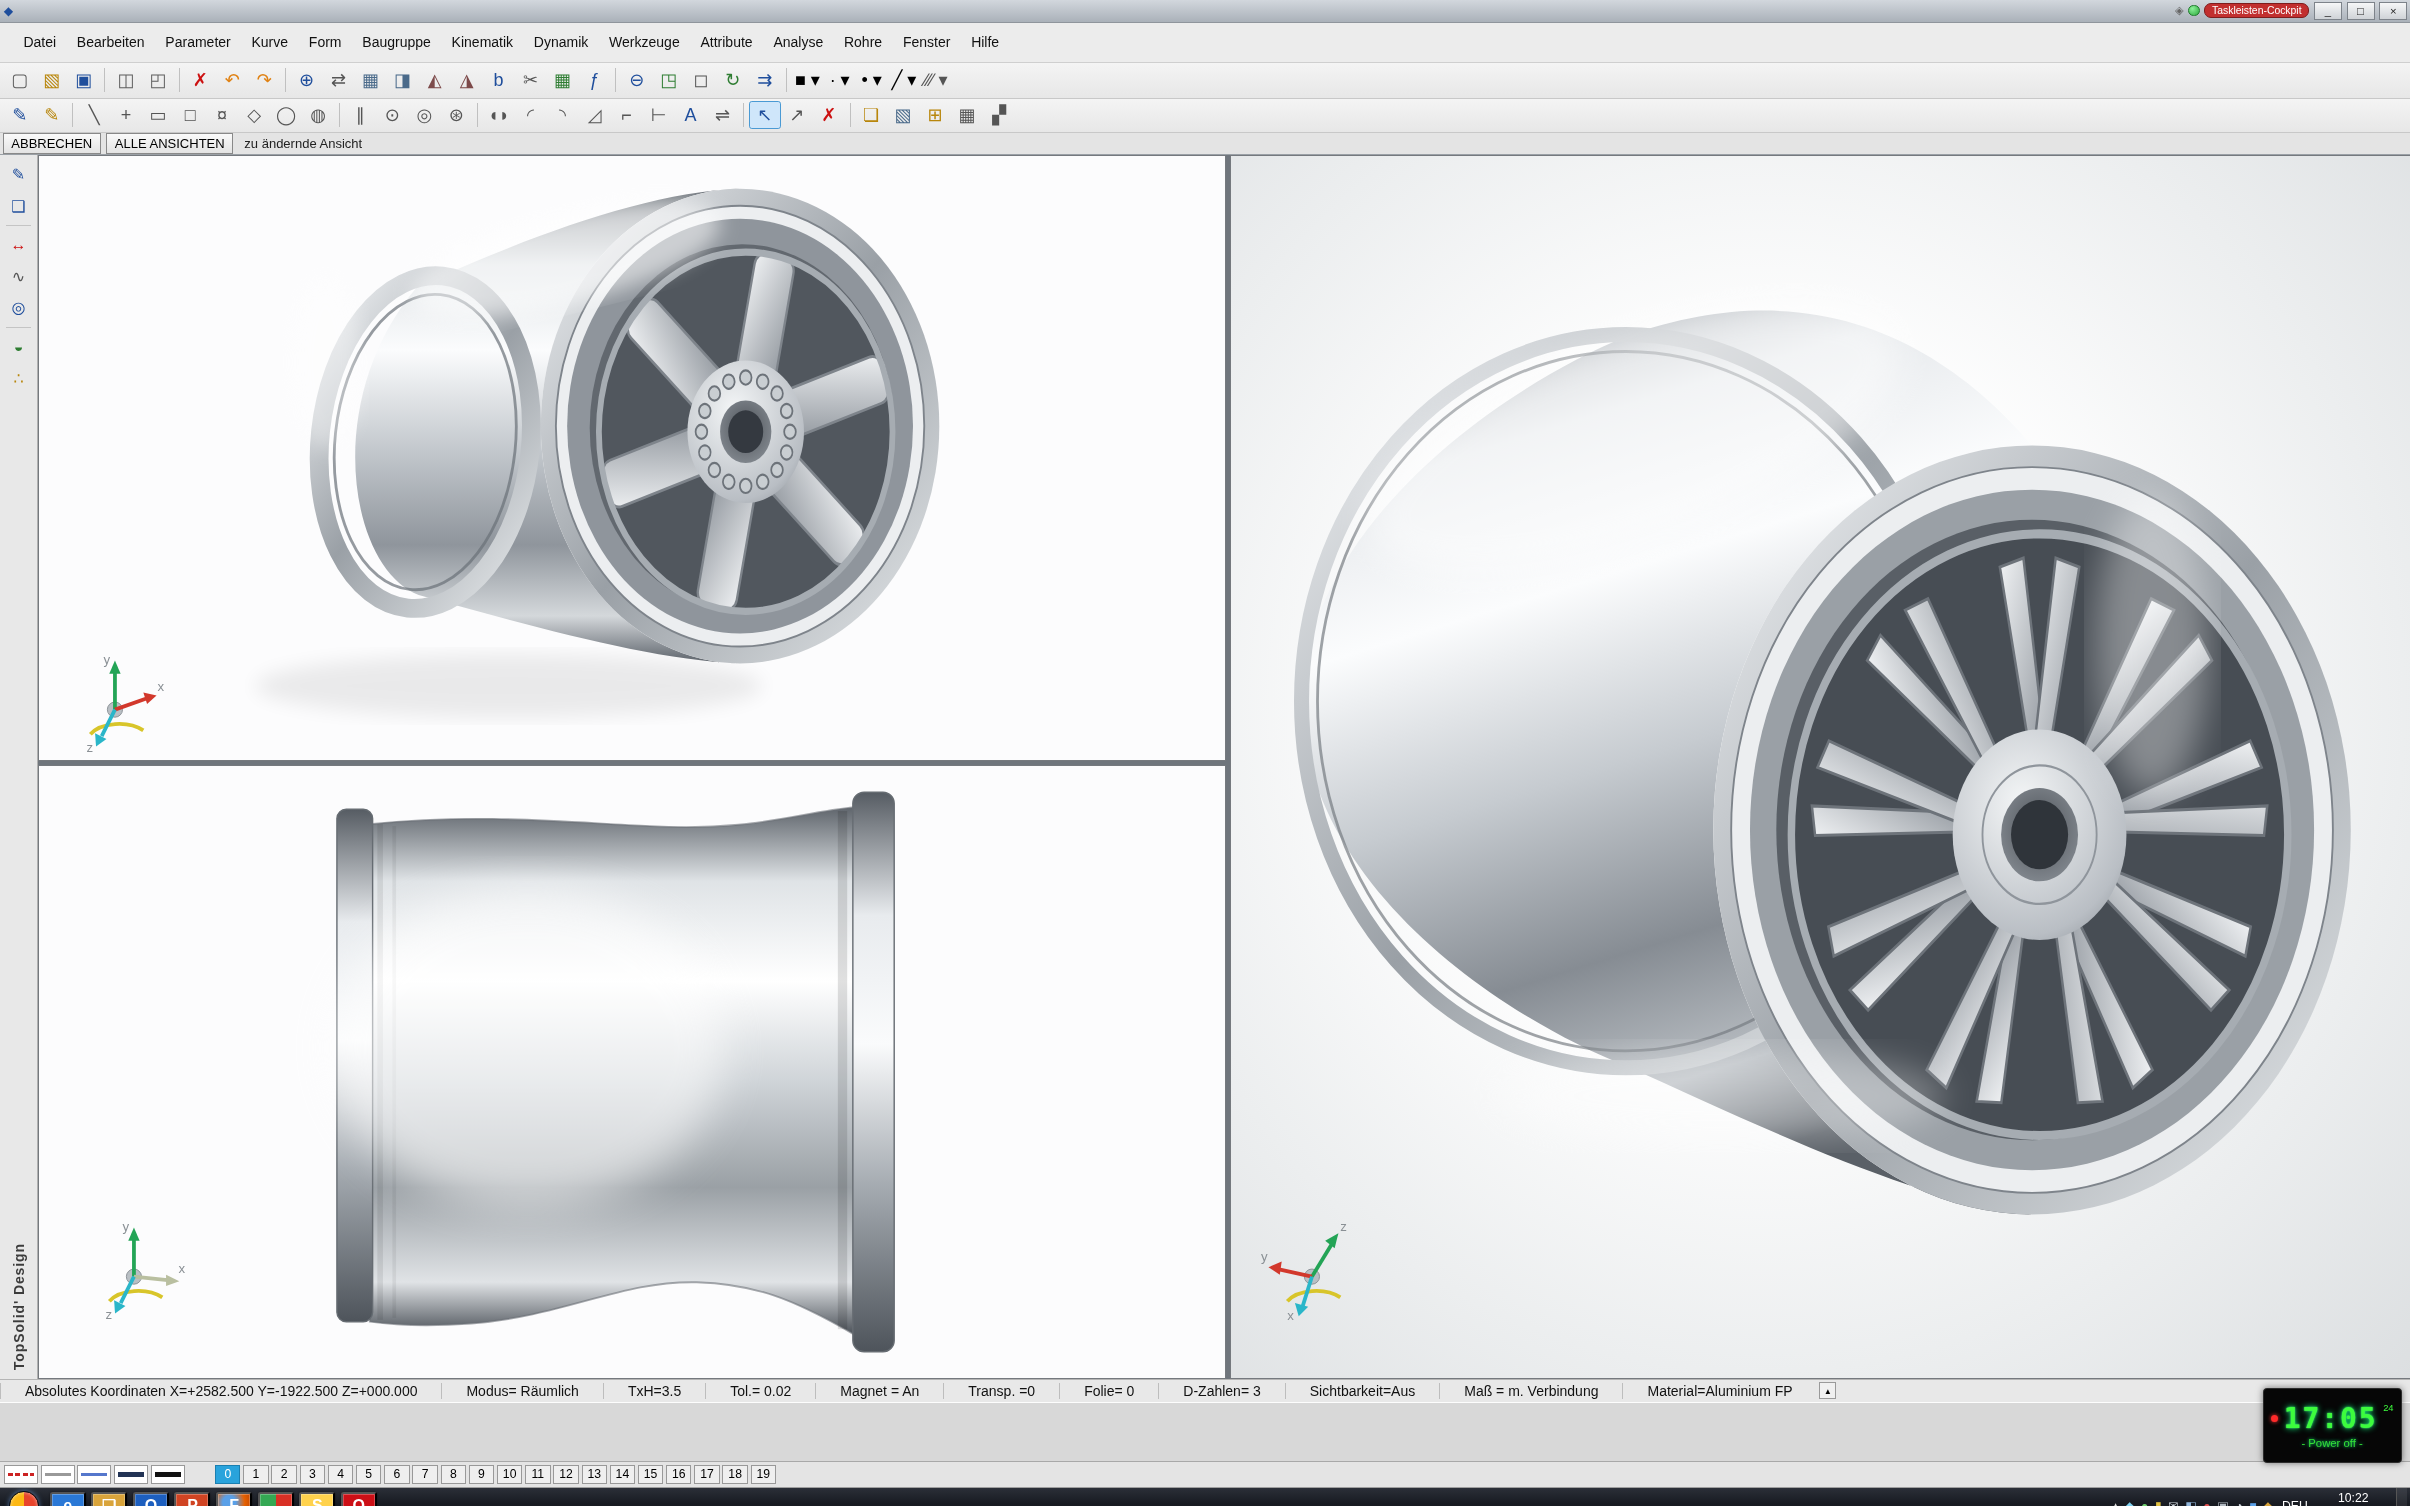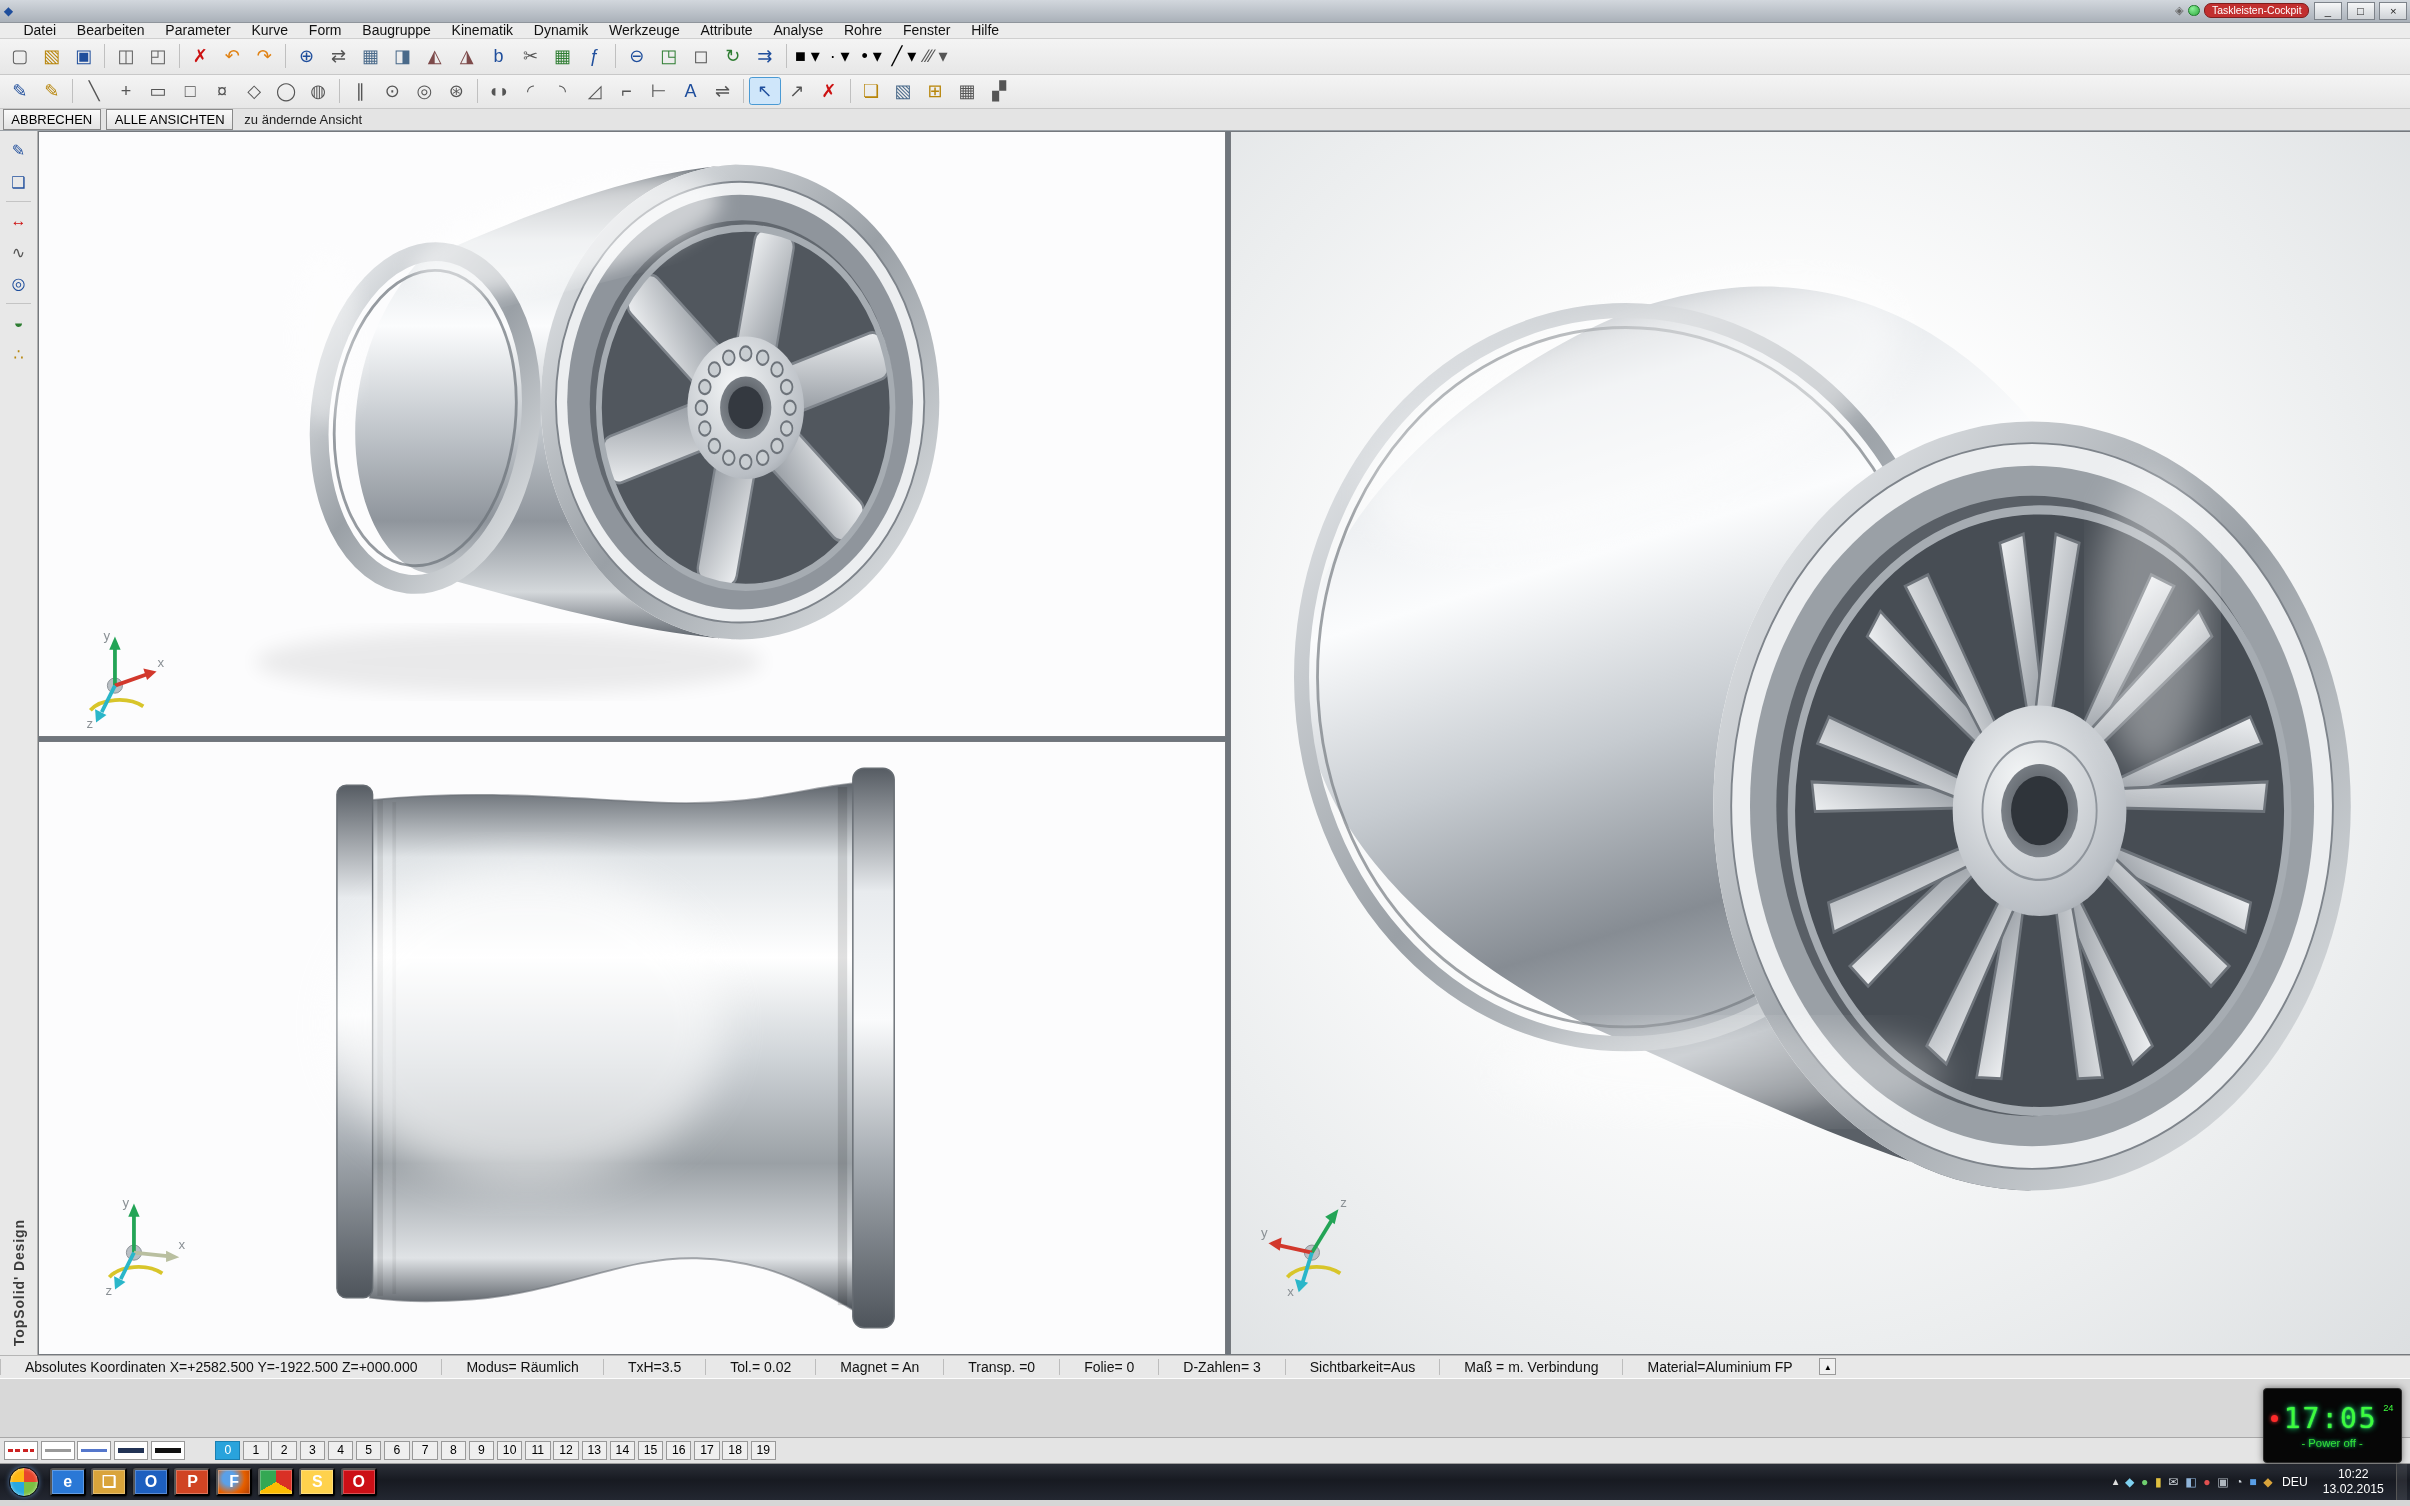--- a/index.html
+++ b/index.html
@@ -10,21 +10,21 @@
   .titlebar{height:22.6px;background:linear-gradient(#d2d7dd,#aab1b9);border-bottom:0.9px solid #8f959c;display:flex;align-items:center;position:relative;padding:0 3.8px}
   .appicon{color:#1f4e9c;font-size:12.2px;margin-right:5.6px;z-index:2}
   .title{position:absolute;left:0;right:0;text-align:center;font-size:14px;color:#0c0c0c}
   .tb-right{margin-left:auto;display:flex;align-items:center;gap:4.7px;z-index:2}
   .mini-icon{color:#666;font-size:11.3px}
   .dotled{width:11.3px;height:11.3px;border-radius:50%;background:radial-gradient(circle at 35% 30%,#8df09a,#2daa3c);border:0.9px solid #1c7a2a}
   .badge{background:#c22f2f;color:#fff;font-size:10.4px;padding:0.9px 6.6px;border:0.9px solid #7e1d1d;border-radius:7px;white-space:nowrap}
   .wbtn{width:28px;height:18px;border:0.9px solid #7d838a;background:linear-gradient(#f6f7f8,#cfd3d7);font-size:11.3px;color:#222;display:flex;align-items:center;justify-content:center;cursor:default}
 
   
-  .menubar{height:16px;background:#ececec;border-bottom:0.9px solid #cfcfcf;display:flex;align-items:center;padding-left:13px}
+  .menubar{height:40px;background:#ececec;border-bottom:0.9px solid #cfcfcf;display:flex;align-items:center;padding-left:13px}
   .menu-item{padding:1.9px 10.4px;font-size:14px;color:#111;background:none;border:none}
 
   
   .toolbar{background:linear-gradient(#f4f4f4,#e7e7e7);border-bottom:0.9px solid #c8c8c8;display:flex;align-items:center;padding:0 3.8px}
   .toolbar.r1{height:36px}
   .toolbar.r2{height:34px}
   .tb{min-width:32px;height:28px;padding:0 2.8px;display:flex;align-items:center;justify-content:center;font-size:18px;line-height:1;background:transparent;border:0.9px solid transparent;border-radius:2.8px}
   .tb.active{background:#cfe6fa;border-color:#4a9ad4}
   .sep{width:0.9px;height:24.5px;background:#c0c0c0;margin:0 4.7px;flex:0 0 auto}
 
@@ -78,21 +78,21 @@
   .texp{background:none;border:none;color:#ddd;font-size:11.3px}
   .ticon{font-size:12.2px;line-height:1}
   .tlang{font-size:12.2px;color:#fff;padding:0 2.8px}
   .tclock{text-align:center;font-size:12.2px;color:#fff;line-height:1.2;padding:0 5.6px}
   .show-desktop{width:11.3px;height:36px;border-left:0.9px solid #555;background:rgba(255,255,255,.08)}
 
   
   .clock{position:absolute;right:9.4px;top:1388px;width:139px;height:75px;background:#060606;border:1.9px solid #2c2c2c;border-radius:3.8px;z-index:60;display:flex;flex-direction:column;justify-content:center;align-items:center;box-shadow:0 0 7.5px rgba(0,0,0,.5)}
   .clock-top{display:flex;align-items:center;gap:5.6px}
   .rec{width:7.5px;height:7.5px;border-radius:50%;background:#ff2a2a;box-shadow:0 0 4.7px #f33}
-  .t7{font-family:"DejaVu Sans Mono",monospace;font-weight:normal;font-size:28px;color:#3dfc3d;text-shadow:0 0 6.6px #1f8,0 0 1.9px #6f6;letter-spacing:1.9px}
+  .t7{font-family:"DejaVu Sans Mono",monospace;font-weight:bold;font-size:28px;color:#3dfc3d;text-shadow:0 0 6.6px #1f8,0 0 1.9px #6f6;letter-spacing:1.9px}
   .mode{font-size:9.4px;color:#3dfc3d;align-self:flex-start}
   .clock-status{font-size:11.3px;color:#35e035;margin-top:1.9px;text-shadow:0 0 3.8px #1f8}
 </style>
 </head>
 <body>
 
 <div class="titlebar">
   <span class="appicon">◆</span>
   <div class="tb-right">
     <span class="mini-icon">◈</span>

